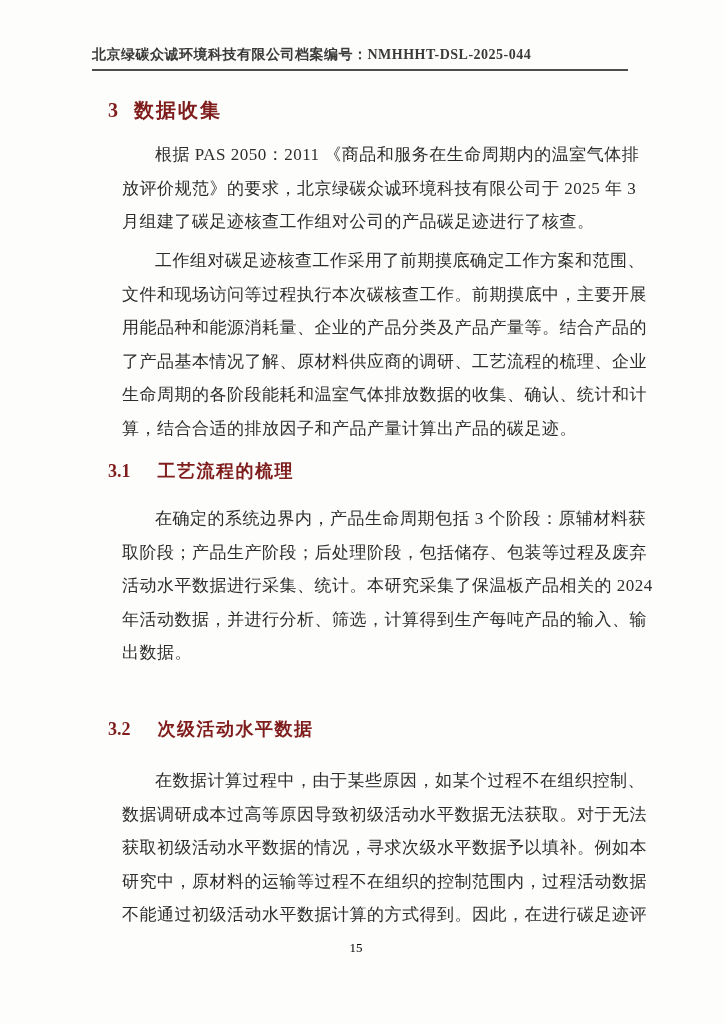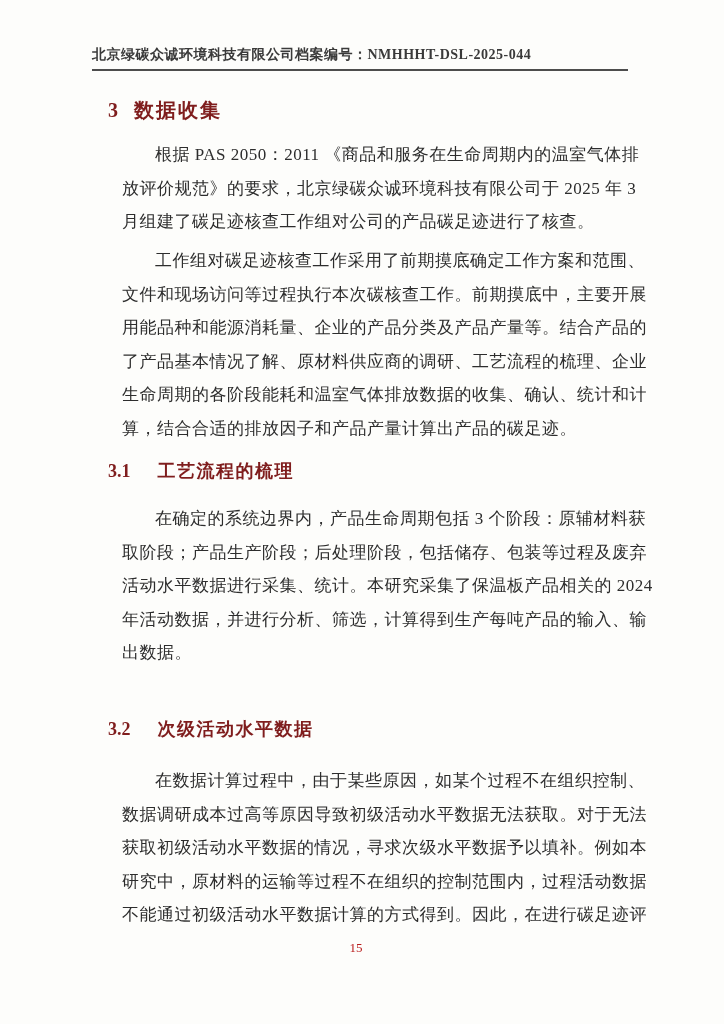--- a/index.html
+++ b/index.html
@@ -65,21 +65,21 @@
   .line.first { text-indent: 33px; }
   .line.endl  { text-align-last: left; }
   
   .footer {
     position: absolute;
     left: 0;
     top: 940px;
     width: 712px;
     text-align: center;
     font-size: 13px;
-    color: #b91c1c;
+    color: #000000;
   }
 </style>
 </head>
 <body>
 
 <div class="page">
 
   <div class="header">
     <span>北京绿碳众诚环境科技有限公司</span>
     <span class="archive">

